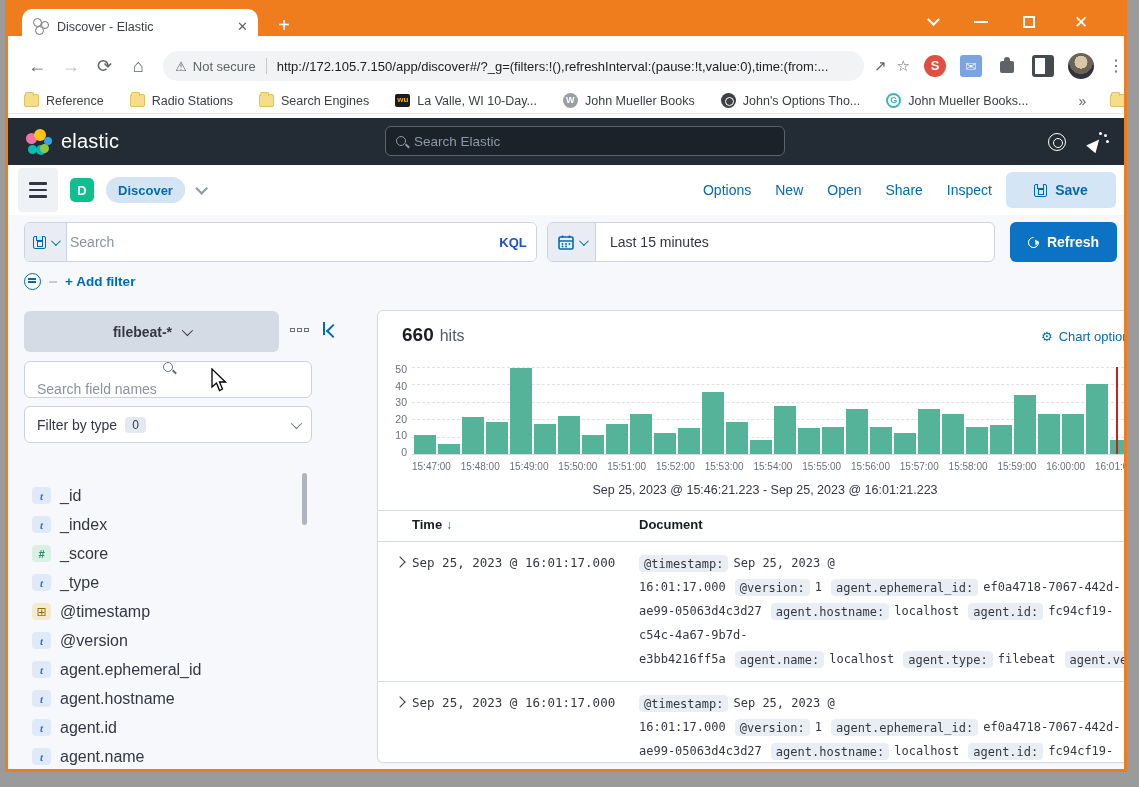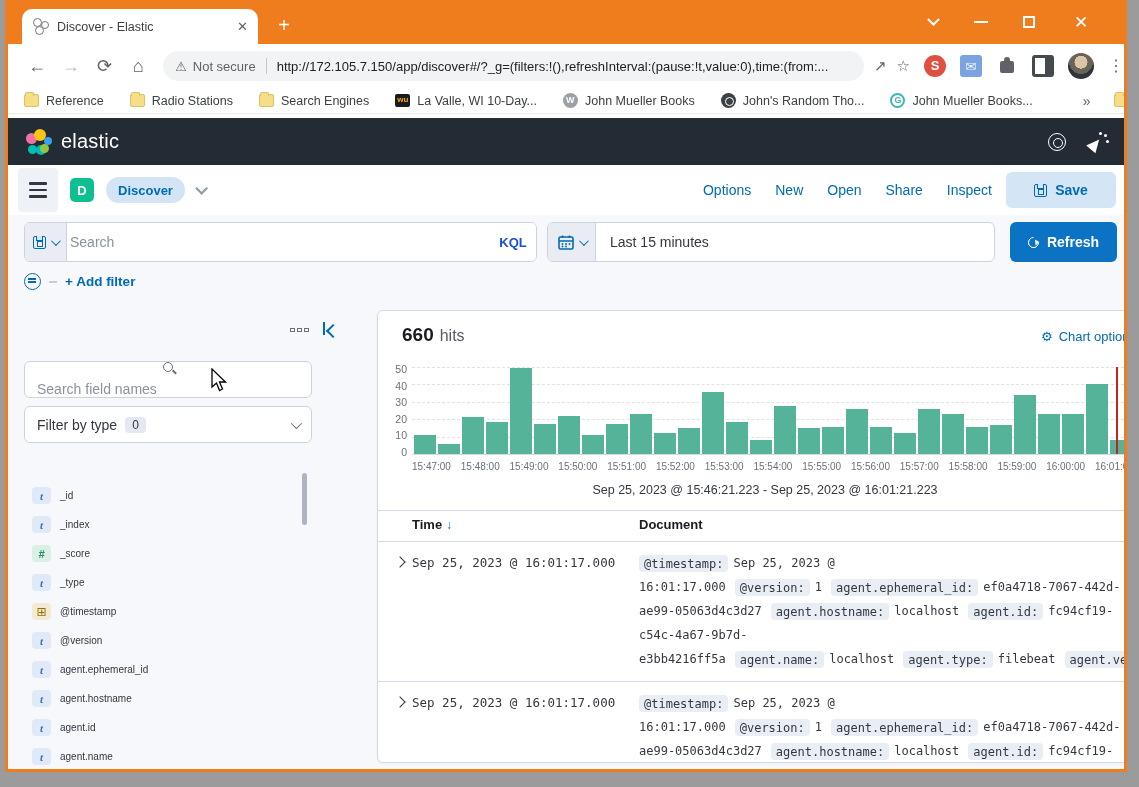--- a/index.html
+++ b/index.html
@@ -10,21 +10,21 @@
   }
   .mono { font-family: "DejaVu Sans Mono", "Liberation Mono", monospace; }
 
   
   .win {
     position:absolute; left:5px; top:0; right:12px; bottom:15px;
     border-left:3px solid #ef7d1e; border-right:3px solid #ef7d1e; border-bottom:3px solid #ef7d1e;
     background:#fff; overflow:hidden;
   }
   
-  .tabstrip { position:absolute; left:0; top:0; right:0; height:44px; background:#ef7d1e; }
+  .tabstrip { position:absolute; left:0; top:0; right:0; height:36px; background:#ef7d1e; }
   .tab {
     position:absolute; left:14px; top:9px; width:236px; height:35px; background:#fff;
     border-radius:10px 10px 0 0; display:flex; align-items:center; padding:0 10px; gap:8px;
   }
   .tab-title { font-size:12.5px; color:#3c4043; flex:1; white-space:nowrap; overflow:hidden; }
   .tab-close { color:#5f6368; font-size:13px; background:none; border:none; cursor:pointer; }
   .favicon { position:relative; width:17px; height:17px; }
   .favicon i { position:absolute; border:1.5px solid #757575; border-radius:50%; background:#fff; }
   .favicon i:nth-child(1){ width:9px; height:9px; left:1px; top:0; }
   .favicon i:nth-child(2){ width:8px; height:8px; right:0; top:3px; }
@@ -174,21 +174,21 @@
   .chev-open { width:7px; height:7px; border-right:1.8px solid #343741; border-bottom:1.8px solid #343741; transform:rotate(45deg) translateY(-2px); }
   .avail-label { font-size:13px; font-weight:bold; color:#1a1c21; }
   .avail-hdr .cnt-badge { margin-left:auto; }
   .field-scrollbar { position:absolute; left:294px; top:258px; width:5px; height:52px; background:#aeb5c0; border-radius:3px; }
   .fields { position:absolute; left:24px; top:266px; width:262px; }
   .field-item { display:flex; align-items:center; gap:9px; height:29px; cursor:pointer; }
   .fbadge { width:19px; height:17px; border-radius:4px; font-size:11px; display:flex; align-items:center; justify-content:center; flex:none; }
   .fbadge.k-t { background:#dfe9f7; color:#3573b9; font-style:italic; font-family:"Liberation Serif", serif; font-weight:bold; }
   .fbadge.k-num { background:#d8f0e5; color:#2b8a6e; font-style:italic; font-weight:bold; }
   .fbadge.k-date { background:#f3ead1; color:#946f00; font-size:12px; }
-  .fname { font-size:10px; color:#343741; white-space:nowrap; }
+  .fname { font-size:16px; color:#343741; white-space:nowrap; }
 
   
   .panel { position:absolute; left:329px; top:95px; width:776px; height:453px; background:#fff; border:1px solid #d3dae6;
     border-radius:6px; overflow:hidden; box-shadow:0 1px 3px rgba(0,0,0,.04);margin-left:40px; }
   .hits-row { position:absolute; left:24px; top:13px; display:flex; align-items:baseline; gap:6px; }
   .hits-num { font-size:19px; font-weight:bold; color:#1a1c21; }
   .hits-word { font-size:16px; color:#535966; }
   .chart-opts { position:absolute; right:16px; top:18px; display:flex; align-items:center; gap:6px; background:none; border:none; color:#006bb4; font-size:13px; cursor:pointer; font-family:inherit; }
   .gear { font-size:13px; color:#006bb4; font-style:normal; }
 
@@ -296,21 +296,21 @@
           <span>La Valle, WI 10-Day...</span>
         </span>
 
         <span class="bm">
           <span class="bm-ic k-wp"></span>
           <span>John Mueller Books</span>
         </span>
 
         <span class="bm">
           <span class="bm-ic k-globe"></span>
-          <span>John's Random Tho...</span>
+          <span>John's Options Tho...</span>
         </span>
 
         <span class="bm">
           <span class="bm-ic k-teal"></span>
           <span>John Mueller Books...</span>
         </span>
       </span>
     <button class="bm-more">»</button>
     <span class="bm-sep"></span>
     <span class="bm last">
@@ -323,20 +323,24 @@
     <div class="elogo">
       <span class="ecluster">
         <i class="c1"></i>
           <i class="c2"></i>
           <i class="c3"></i>
           <i class="c4"></i>
           <i class="c5"></i>
           <i class="c6"></i>
       </span>
       <span class="ebrand">elastic</span>
+    </div>
+    <div class="esearch">
+      <span class="mag"></span>
+      <input placeholder="Search Elastic" style="">
     </div>
     <div class="eh-icons">
       <button class="eh-btn lifering"></button>
       <button class="eh-btn party"></button>
     </div>
   </div>
 
   <div class="appbar">
     <button class="hamb">
         <i></i>
@@ -395,20 +399,24 @@
       <span class="refresh-ic"></span>
       <span>Refresh</span>
     </button>
 
     <div class="filter-row">
       <button class="filter-circ"></button>
       <span class="filter-dash"></span>
       <button class="addfilter">+ Add filter</button>
     </div>
 
+    <button class="dataview">
+      <span>filebeat-*</span>
+      <span class="chev-dk"></span>
+    </button>
     <button class="dots-ic">
         <i></i>
         <i></i>
         <i></i>
       </button>
     <button class="collapse-ic"></button>
 
     <div class="fsearch">
       <span class="mag"></span>
       <input placeholder="Search field names" style="">

